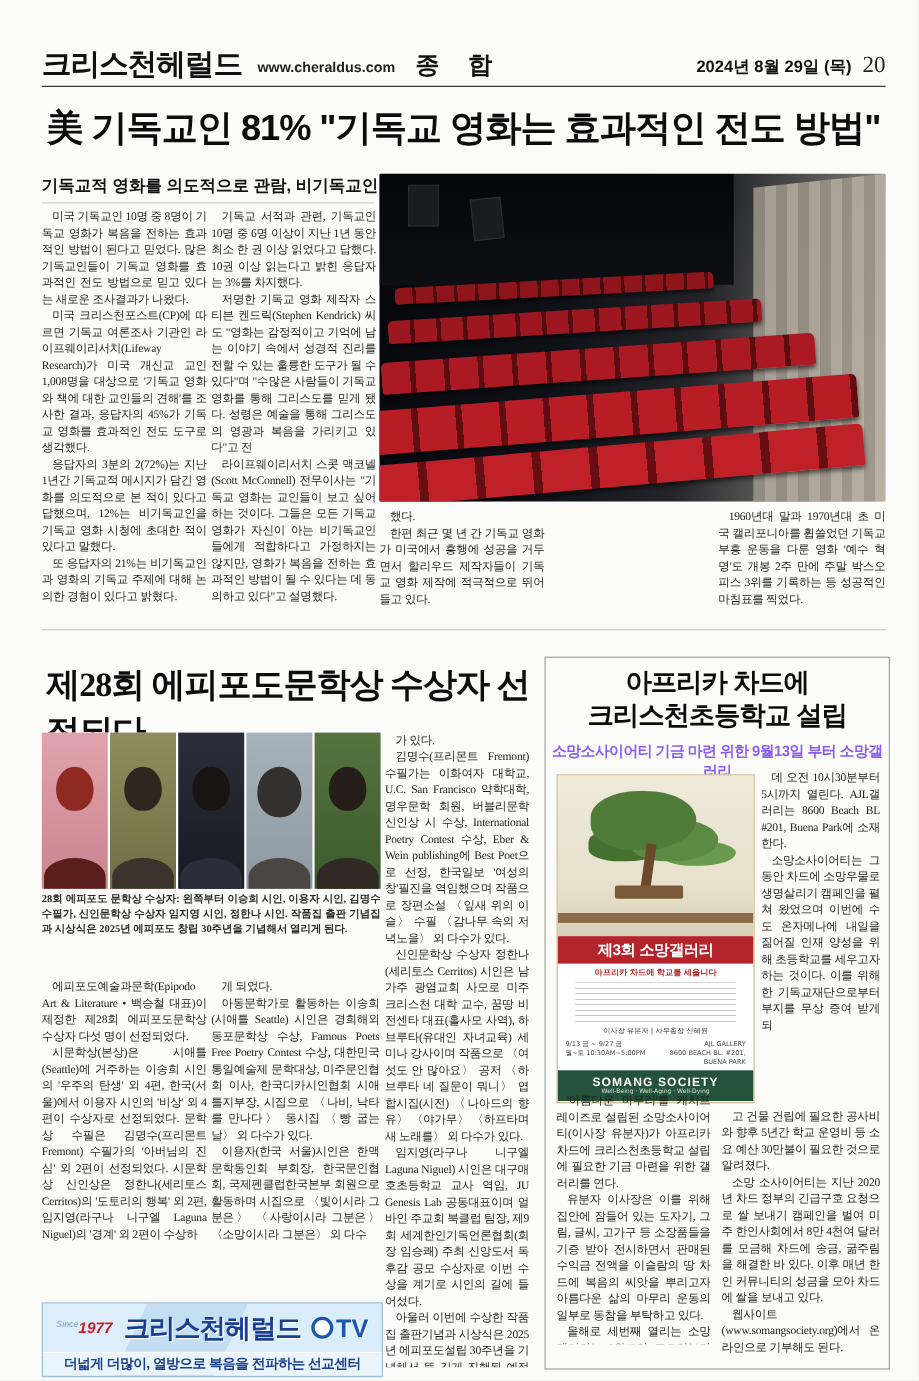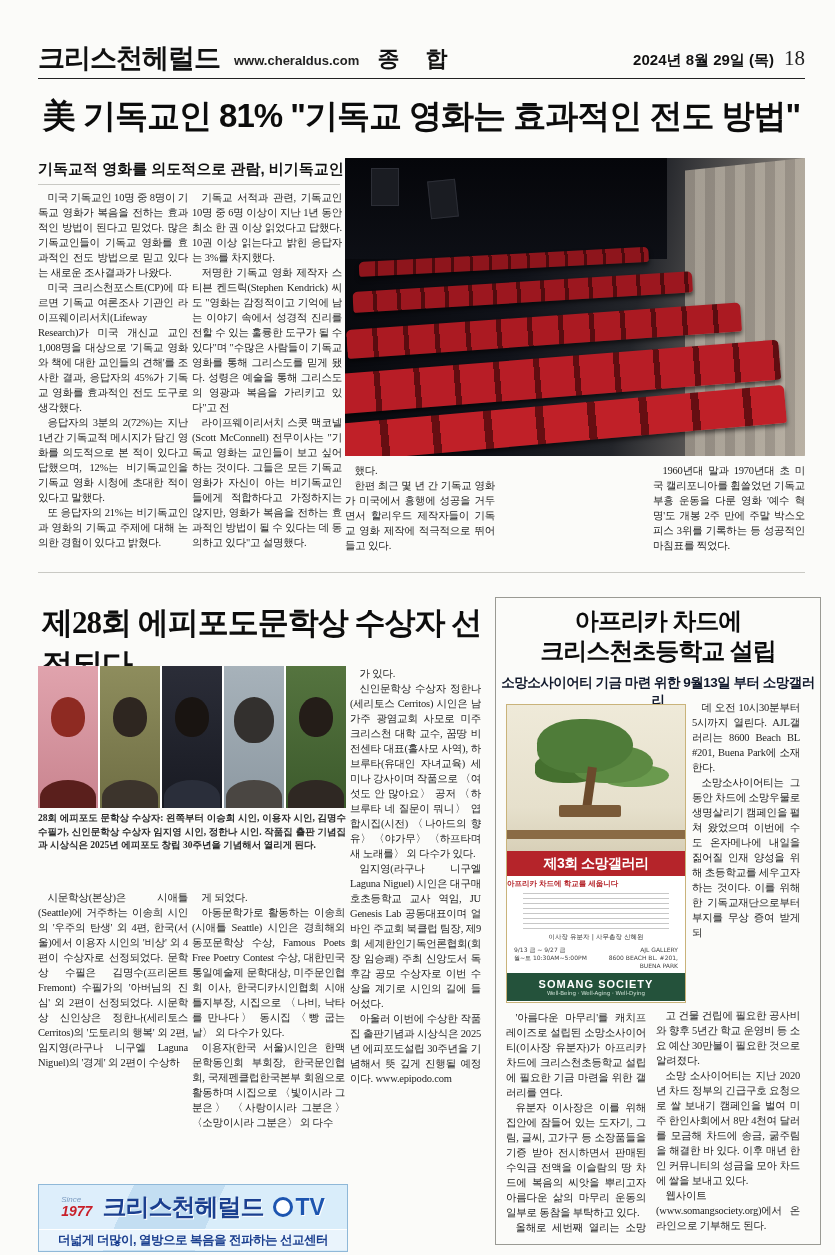--- a/index.html
+++ b/index.html
@@ -55,51 +55,51 @@
   .ad-year { font-family:"Liberation Sans",sans-serif; font-weight:bold; font-style:italic; font-size:14px; color:#c8202a; }
   .ad-brand { font-family:"Liberation Sans",sans-serif; font-weight:bold; font-size:24px; letter-spacing:-1px; color:#1b3f8f; text-shadow:1px 1px 0 #fff; }
   .ad-tv { font-family:"Liberation Sans",sans-serif; font-weight:bold; font-size:23px; color:#1d55b0; text-shadow:1px 1px 0 #fff; }
   .ad-tv-dot { display:inline-block; width:14px; height:14px; border:3px solid #1d55b0; border-radius:50%; margin-right:2px; vertical-align:-2px; background:#fff; }
   .ad-strip { height:20px; border-top:1px solid #fff; background:#eaf4fc; display:flex; align-items:center; justify-content:center; }
   .ad-tagline { font-family:"Liberation Sans",sans-serif; font-weight:bold; font-size:12.5px; color:#1b3f8f; letter-spacing:-0.5px; }
 
   
   .a3-box { border:1px solid #9a9a94; background:#fbfbf9; }
   .a3-headline { font-family:"Liberation Sans",sans-serif; font-weight:bold; font-size:24px; letter-spacing:-1px; text-align:center; color:#0c0c0c; line-height:30px; }
-  .a3-subhead { font-family:"Liberation Sans",sans-serif; font-weight:bold; font-size:13.5px; text-align:center; color:#0f172a; letter-spacing:-0.5px; }
+  .a3-subhead { font-family:"Liberation Sans",sans-serif; font-weight:bold; font-size:13.5px; text-align:center; color:#8b5cf6; letter-spacing:-0.5px; }
 
   .poster { border:1px solid #c9b37a; background:#fff; overflow:hidden; }
   .painting { position:relative; height:146px; background:linear-gradient(180deg,#efead9 0%,#e6e0cc 70%,#d8d0b8 100%); overflow:hidden; }
   .tree { position:absolute; left:30px; top:14px; width:96px; height:54px; background:#4f7c39; border-radius:48% 52% 55% 45%;
     box-shadow:28px 18px 0 -8px #5d8a43, -14px 22px 0 -12px #45702f, 52px 30px 0 -16px #6a9a4e; }
   .trunk { position:absolute; left:78px; top:62px; width:9px; height:42px; background:#6b4a2c; transform:rotate(8deg); }
   .pot { position:absolute; left:52px; top:100px; width:62px; height:12px; background:#7a5a38; border-radius:2px; }
   .table-bar { position:absolute; left:0; bottom:12px; width:100%; height:9px; background:#8a6b45; }
   .poster-redband { height:25px; background:#b5242a; display:flex; align-items:center; justify-content:center; }
   .poster-title { font-family:"Liberation Sans",sans-serif; font-weight:bold; font-size:14px; color:#fff; letter-spacing:-0.5px; }
-  .poster-sub { font-family:"Liberation Sans",sans-serif; font-weight:bold; font-size:7.5px; color:#b5242a; margin-top:3px; }
+  .poster-sub { font-family:"Liberation Sans",sans-serif; font-weight:bold; font-size:7.5px; color:#b5242a; text-align:center; margin-top:3px; }
   .fineprint { width:82%; height:38px; margin:4px auto 2px auto; opacity:.55;
     background:repeating-linear-gradient(180deg,#9a9a9a 0 1px,transparent 1px 5px); }
   .poster-officers { font-family:"DejaVu Sans",sans-serif; font-size:6.5px; color:#333; text-align:center; }
   .poster-info { display:flex; justify-content:space-between; padding:4px 7px 3px 7px; font-family:"DejaVu Sans",sans-serif; font-size:6px; line-height:8px; color:#444; }
   .poster-greenband { height:28px; background:#24523b; display:flex; flex-direction:column; align-items:center; justify-content:center; }
   .poster-org { font-family:"Liberation Sans",sans-serif; font-weight:bold; font-size:11px; color:#fff; letter-spacing:1px; }
   .poster-org-tag { font-family:"DejaVu Sans",sans-serif; font-size:5.5px; color:#cfe0d5; }
 </style>
 </head>
 <body>
 
 <div class="page">
 
   <div class="abs masthead-logo" style="left:38px; top:40px;">크리스천헤럴드</div>
   <div class="abs masthead-site" style="left:234px; top:53px;">www.cheraldus.com</div>
   <div class="abs masthead-section" style="left:300px; top:44px; width:235px;">종 합</div>
   <div class="abs" style="right:30px; top:46px; text-align:right;">
     <span class="masthead-date">2024년 8월 29일 (목)</span>
-    <span class="masthead-page" style="margin-left:6px;">18</span>
+    <span class="masthead-page" style="margin-left:6px;">20</span>
   </div>
   <div class="abs header-rule" style="left:38px; top:78px; width:767px;"></div>
 
   <div class="abs a1-headline" style="left:38px; top:94px; width:767px;">美 기독교인 81% "기독교 영화는 효과적인 전도 방법"</div>
   <div class="abs a1-subhead" style="left:38px; top:160px;">기독교적 영화를 의도적으로 관람, 비기독교인 초대한 적도</div>
   <div class="abs thin-rule" style="left:38px; top:184px; width:302px;"></div>
 
   <div class="abs photo1" style="left:345px; top:158px; width:460px; height:298px;">
     <div class="ceiling"></div>
     <div class="speaker" style="left:26px; top:10px;"></div>
@@ -154,49 +154,51 @@
     </div>
     <div class="panel" style="background:linear-gradient(180deg,#55743f,#3c5a2c);">
       <div class="head" style="background:#241d18;"></div>
       <div class="shoulders" style="background:#2f2823;"></div>
     </div>
   </div>
 
   <div class="abs a2-caption" style="left:38px; top:812px; width:308px;font-weight:bold;">28회 에피포도 문학상 수상자: 왼쪽부터 이승희 시인, 이용자 시인, 김명수 수필가, 신인문학상 수상자 임지영 시인, 정한나 시인. 작품집 출판 기념집과 시상식은 2025년 에피포도 창립 30주년을 기념해서 열리게 된다.</div>
 
   <div class="abs col" style="left:38px;  top:890px; width:150px; height:288px;">
+      <p class="para">에피포도예술과문학(Epipodo Art &amp; Literature • 백승철 대표)이 제정한 제28회 에피포도문학상 수상자 다섯 명이 선정되었다.</p>
       <p class="para">시문학상(본상)은 시애틀(Seattle)에 거주하는 이송희 시인의 '우주의 탄생' 외 4편, 한국(서울)에서 이용자 시인의 '비상' 외 4편이 수상자로 선정되었다. 문학상 수필은 김명수(프리몬트 Fremont) 수필가의 '아버님의 진심' 외 2편이 선정되었다. 시문학상 신인상은 정한나(세리토스 Cerritos)의 '도토리의 행복' 외 2편, 임지영(라구나 니구엘 Laguna Niguel)의 '경계' 외 2편이 수상하</p>
     </div>
   <div class="abs col" style="left:192px; top:890px; width:153px; height:288px;">
       <p class="para">게 되었다.</p>
       <p class="para">아동문학가로 활동하는 이송희(시애틀 Seattle) 시인은 경희해외동포문학상 수상, Famous Poets Free Poetry Contest 수상, 대한민국통일예술제 문학대상, 미주문인협회 이사, 한국디카시인협회 시애틀지부장, 시집으로 〈나비, 낙타를 만나다〉 동시집 〈빵 굽는 날〉 외 다수가 있다.</p>
       <p class="para">이용자(한국 서울)시인은 한맥문학동인회 부회장, 한국문인협회, 국제펜클럽한국본부 회원으로 활동하며 시집으로 〈빛이시라 그분은〉 〈사랑이시라 그분은〉 〈소망이시라 그분은〉 외 다수</p>
     </div>
   <div class="abs col" style="left:350px; top:666px; width:131px; height:577px;">
       <p class="para">가 있다.</p>
+      <p class="para">김명수(프리몬트 Fremont) 수필가는 이화여자 대학교, U.C. San Francisco 약학대학, 명우문학 회원, 버블리문학 신인상 시 수상, International Poetry Contest 수상, Eber &amp; Wein publishing에 Best Poet으로 선정, 한국일보 '여성의 창'필진을 역임했으며 작품으로 장편소설 〈잎새 위의 이슬〉 수필 〈감나무 속의 저녁노을〉 외 다수가 있다.</p>
       <p class="para">신인문학상 수상자 정한나(세리토스 Cerritos) 시인은 남가주 광염교회 사모로 미주 크리스천 대학 교수, 꿈땅 비전센타 대표(홀사모 사역), 하브루타(유대인 자녀교육) 세미나 강사이며 작품으로 〈여섯도 안 많아요〉 공저 〈하브루타 네 질문이 뭐니〉 엽합시집(시전) 〈나아드의 향유〉 〈야가무〉 〈하프타며 새 노래를〉 외 다수가 있다.</p>
       <p class="para">임지영(라구나 니구엘 Laguna Niguel) 시인은 대구매호초등학교 교사 역임, JU Genesis Lab 공동대표이며 얼바인 주교회 북클럽 팀장, 제9회 세계한인기독언론협회(회장 임승쾌) 주최 신앙도서 독후감 공모 수상자로 이번 수상을 계기로 시인의 길에 들어섰다.</p>
       <p class="para">아울러 이번에 수상한 작품집 출판기념과 시상식은 2025년 에피포도설립 30주년을 기념해서 뜻 깊게 진행될 예정이다. www.epipodo.com</p>
     </div>
 
   <div class="abs ad" style="left:38px; top:1184px; width:308px; height:66px;">
     <div class="ad-top">
-      <span style="display:inline-flex; flex-direction:column; align-items:flex-start; line-height:1;">
+      <span style="display:inline-flex; flex-direction:row; align-items:flex-start; line-height:1;">
         <span class="ad-since">Since</span>
         <span class="ad-year">1977</span>
       </span>
       <span class="ad-brand">크리스천헤럴드</span>
       <span class="ad-tv"><span class="ad-tv-dot"></span><span>TV</span></span>
     </div>
     <div class="ad-strip">
       <span class="ad-tagline">더넓게 더많이, 열방으로 복음을 전파하는 선교센터</span>
     </div>
   </div>
 
-  <div class="abs a3-box" style="left:495px; top:597px; width:312px; height:646px;padding-left:12px;">
+  <div class="abs a3-box" style="left:495px; top:597px; width:312px; height:646px;">
     <div class="abs a3-headline" style="left:0; top:8px; width:100%;">
       <div>아프리카 차드에</div>
       <div>크리스천초등학교 설립</div>
     </div>
     <div class="abs a3-subhead" style="left:0; top:76px; width:100%;">소망소사이어티 기금 마련 위한 9월13일 부터 소망갤러리</div>
 
     <div class="abs poster" style="left:10px; top:106px; width:178px; height:297px;">
       <div class="painting">
         <div class="tree"></div>
         <div class="trunk"></div>
@@ -223,21 +225,21 @@
       <div class="poster-greenband">
         <span class="poster-org">SOMANG SOCIETY</span>
         <span class="poster-org-tag">Well-Being · Well-Aging · Well-Dying</span>
       </div>
     </div>
 
     <div class="abs col" style="left:196px; top:102px; width:108px; height:292px;">
         <p class="para">데 오전 10시30분부터 5시까지 열린다. AJL갤러리는 8600 Beach BL #201, Buena Park에 소재한다.</p>
         <p class="para">소망소사이어티는 그동안 차드에 소망우물로 생명살리기 캠페인을 펼쳐 왔었으며 이번에 수도 온자메나에 내일을 짊어질 인재 양성을 위해 초등학교를 세우고자 하는 것이다. 이를 위해 한 기독교재단으로부터 부지를 무상 증여 받게되</p>
       </div>
-    <div class="abs col" style="left:10px;  top:412px; width:140px; height:228px;">
+    <div class="abs col" style="left:10px;  top:396px; width:140px; height:228px;">
         <p class="para">'아름다운 마무리'를 캐치프레이즈로 설립된 소망소사이어티(이사장 유분자)가 아프리카 차드에 크리스천초등학교 설립에 필요한 기금 마련을 위한 갤러리를 연다.</p>
         <p class="para">유분자 이사장은 이를 위해 집안에 잠들어 있는 도자기, 그림, 글씨, 고가구 등 소장품들을 기증 받아 전시하면서 판매된 수익금 전액을 이슬람의 땅 차드에 복음의 씨앗을 뿌리고자 아름다운 삶의 마무리 운동의 일부로 동참을 부탁하고 있다.</p>
         <p class="para">올해로 세번째 열리는 소망갤러리는 9월13일 금요일부터 1주일간(주일 제외) 진행되는</p>
       </div>
     <div class="abs col" style="left:160px; top:410px; width:144px; height:228px;">
         <p class="para">고 건물 건립에 필요한 공사비와 향후 5년간 학교 운영비 등 소요 예산 30만불이 필요한 것으로 알려졌다.</p>
         <p class="para">소망 소사이어티는 지난 2020년 차드 정부의 긴급구호 요청으로 쌀 보내기 캠페인을 벌여 미주 한인사회에서 8만 4천여 달러를 모금해 차드에 송금, 굶주림을 해결한 바 있다. 이후 매년 한인 커뮤니티의 성금을 모아 차드에 쌀을 보내고 있다.</p>
         <p class="para">웹사이트(www.somangsociety.org)에서 온라인으로 기부해도 된다.</p>
       </div>
   </div>

